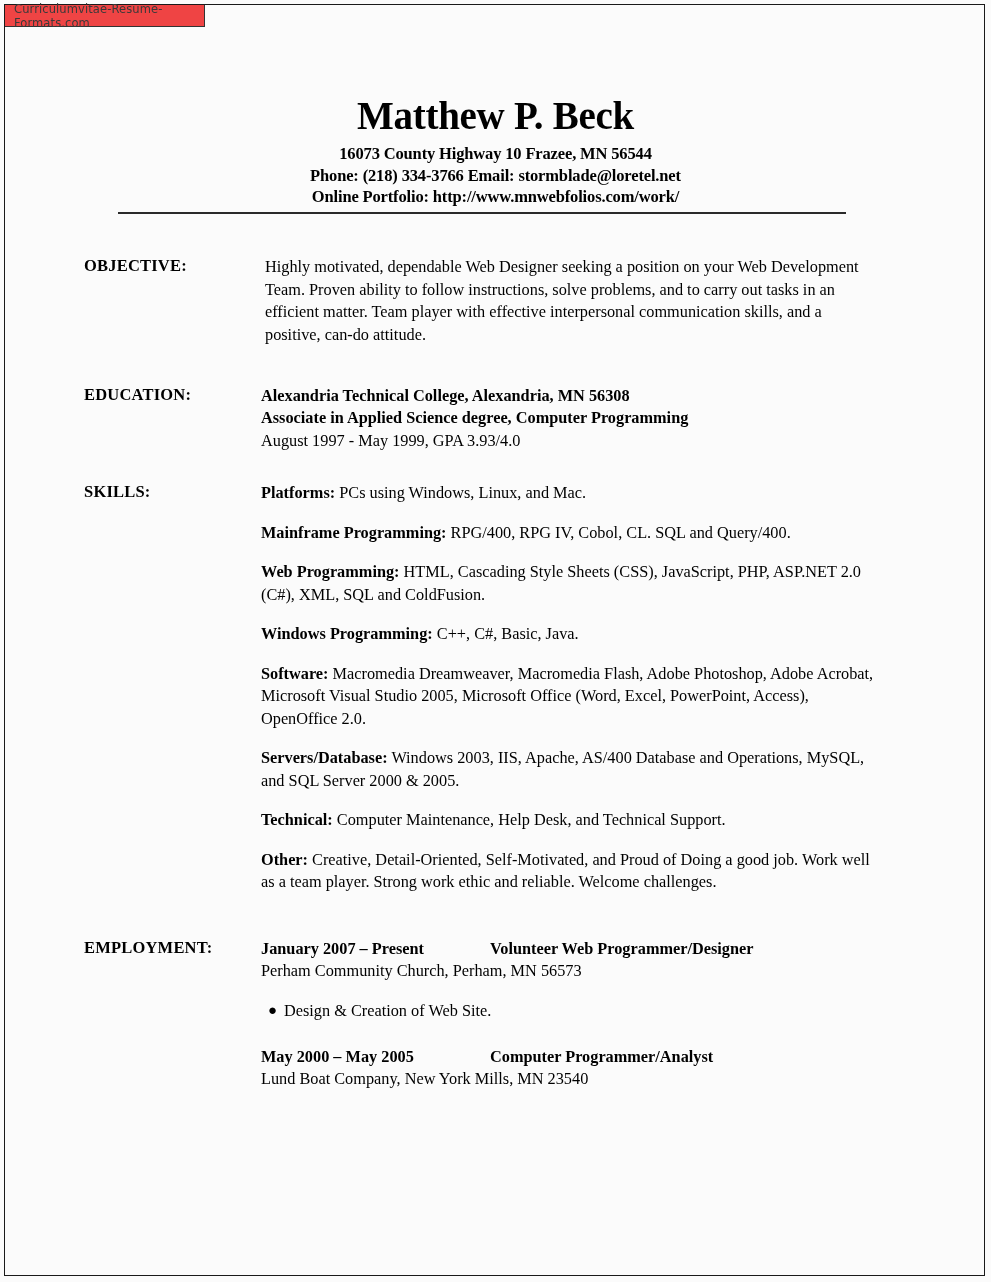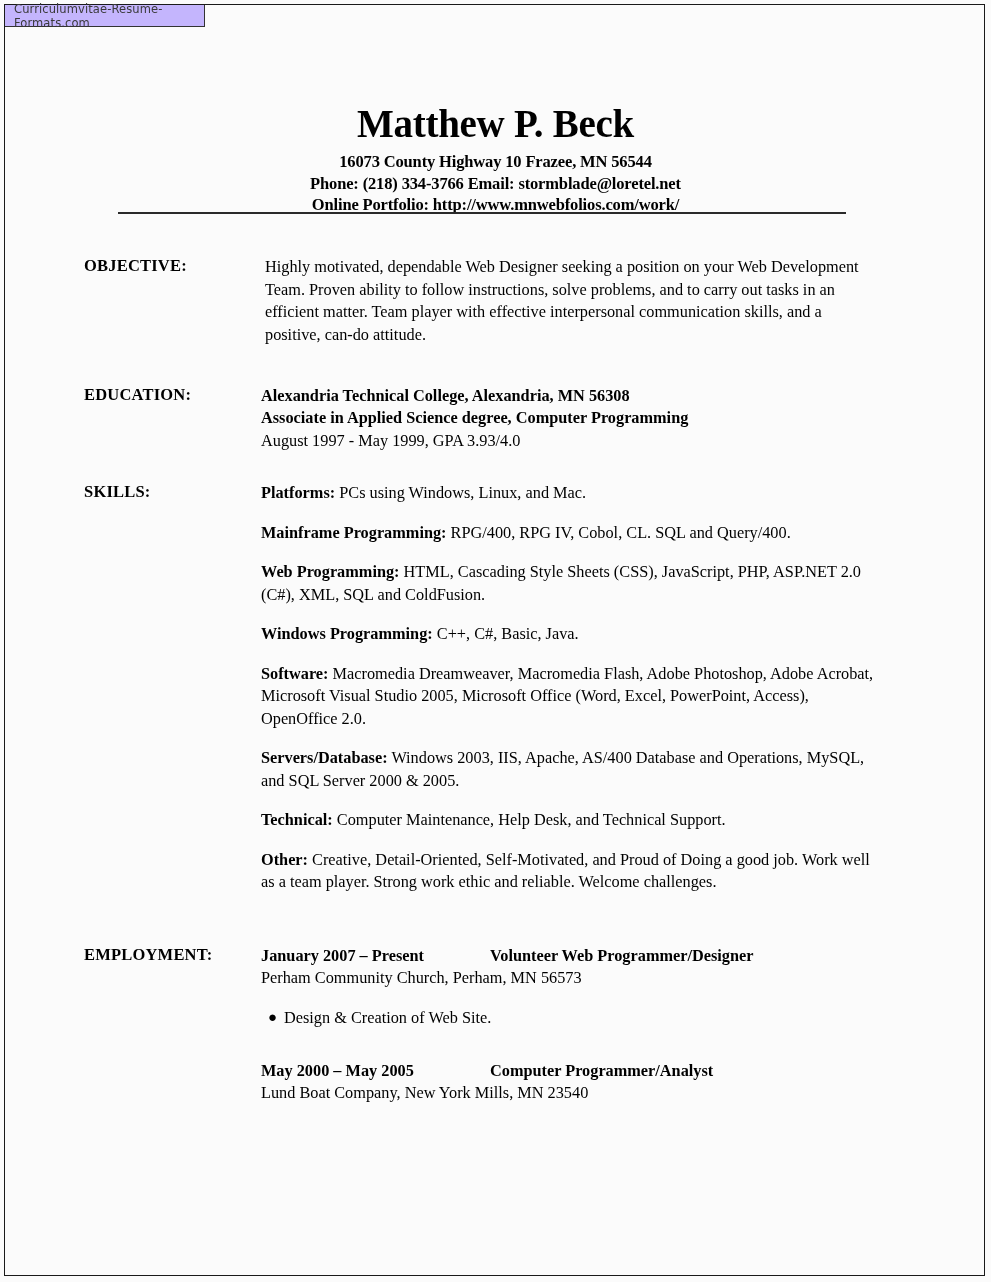--- a/index.html
+++ b/index.html
@@ -41,37 +41,37 @@
     border-right: 1px solid #333;
     border-bottom: 1px solid #333;
     box-sizing: border-box;
     display: flex;
     align-items: center;
     padding-left: 9px;
     font-family: "DejaVu Sans", "Liberation Sans", sans-serif;
     font-size: 11.5px;
     color: #3a3a3a;
     letter-spacing: 0.1px;
-    background: #c4b5fd;
+    background: #ef4444;
   }
 
   
   #header {
     position: absolute;
     left: 0;
     top: 96px;
     width: 991px;
     text-align: center;
   }
   #full-name {
     font-size: 39px;
     font-weight: bold;
     letter-spacing: -0.3px;
     line-height: 1.05;
-    margin: 8px 0 6px 0;
+    margin: 0 0 6px 0;
     font-family: "Liberation Serif", "DejaVu Serif", serif;
   }
   .contact-line {
     font-size: 16.5px;
     font-weight: bold;
     line-height: 1.31;
     letter-spacing: -0.15px;
   }
   #header-rule {
     position: absolute;
@@ -118,21 +118,21 @@
   .blk:last-child { margin-bottom: 16px; }
   .b { font-weight: bold; }
   .tight { line-height: 1.38; }
 
   
   .edu-block { margin: 0 0 23px 0; }
   .edu-block:last-child { margin-bottom: 0; }
   .edu-line-b { font-weight: bold; }
 
   
-  .job { margin: 11px 0 0 0; }
+  .job { margin: 4px 0 0 0; }
   .job-head {
     font-weight: bold;
     white-space: pre;
   }
   .job-dates { display: inline-block; width: 229px; }
   .bullet-row {
     display: flex;
     margin: 17px 0 0 0;
     padding-left: 7px;
   }

